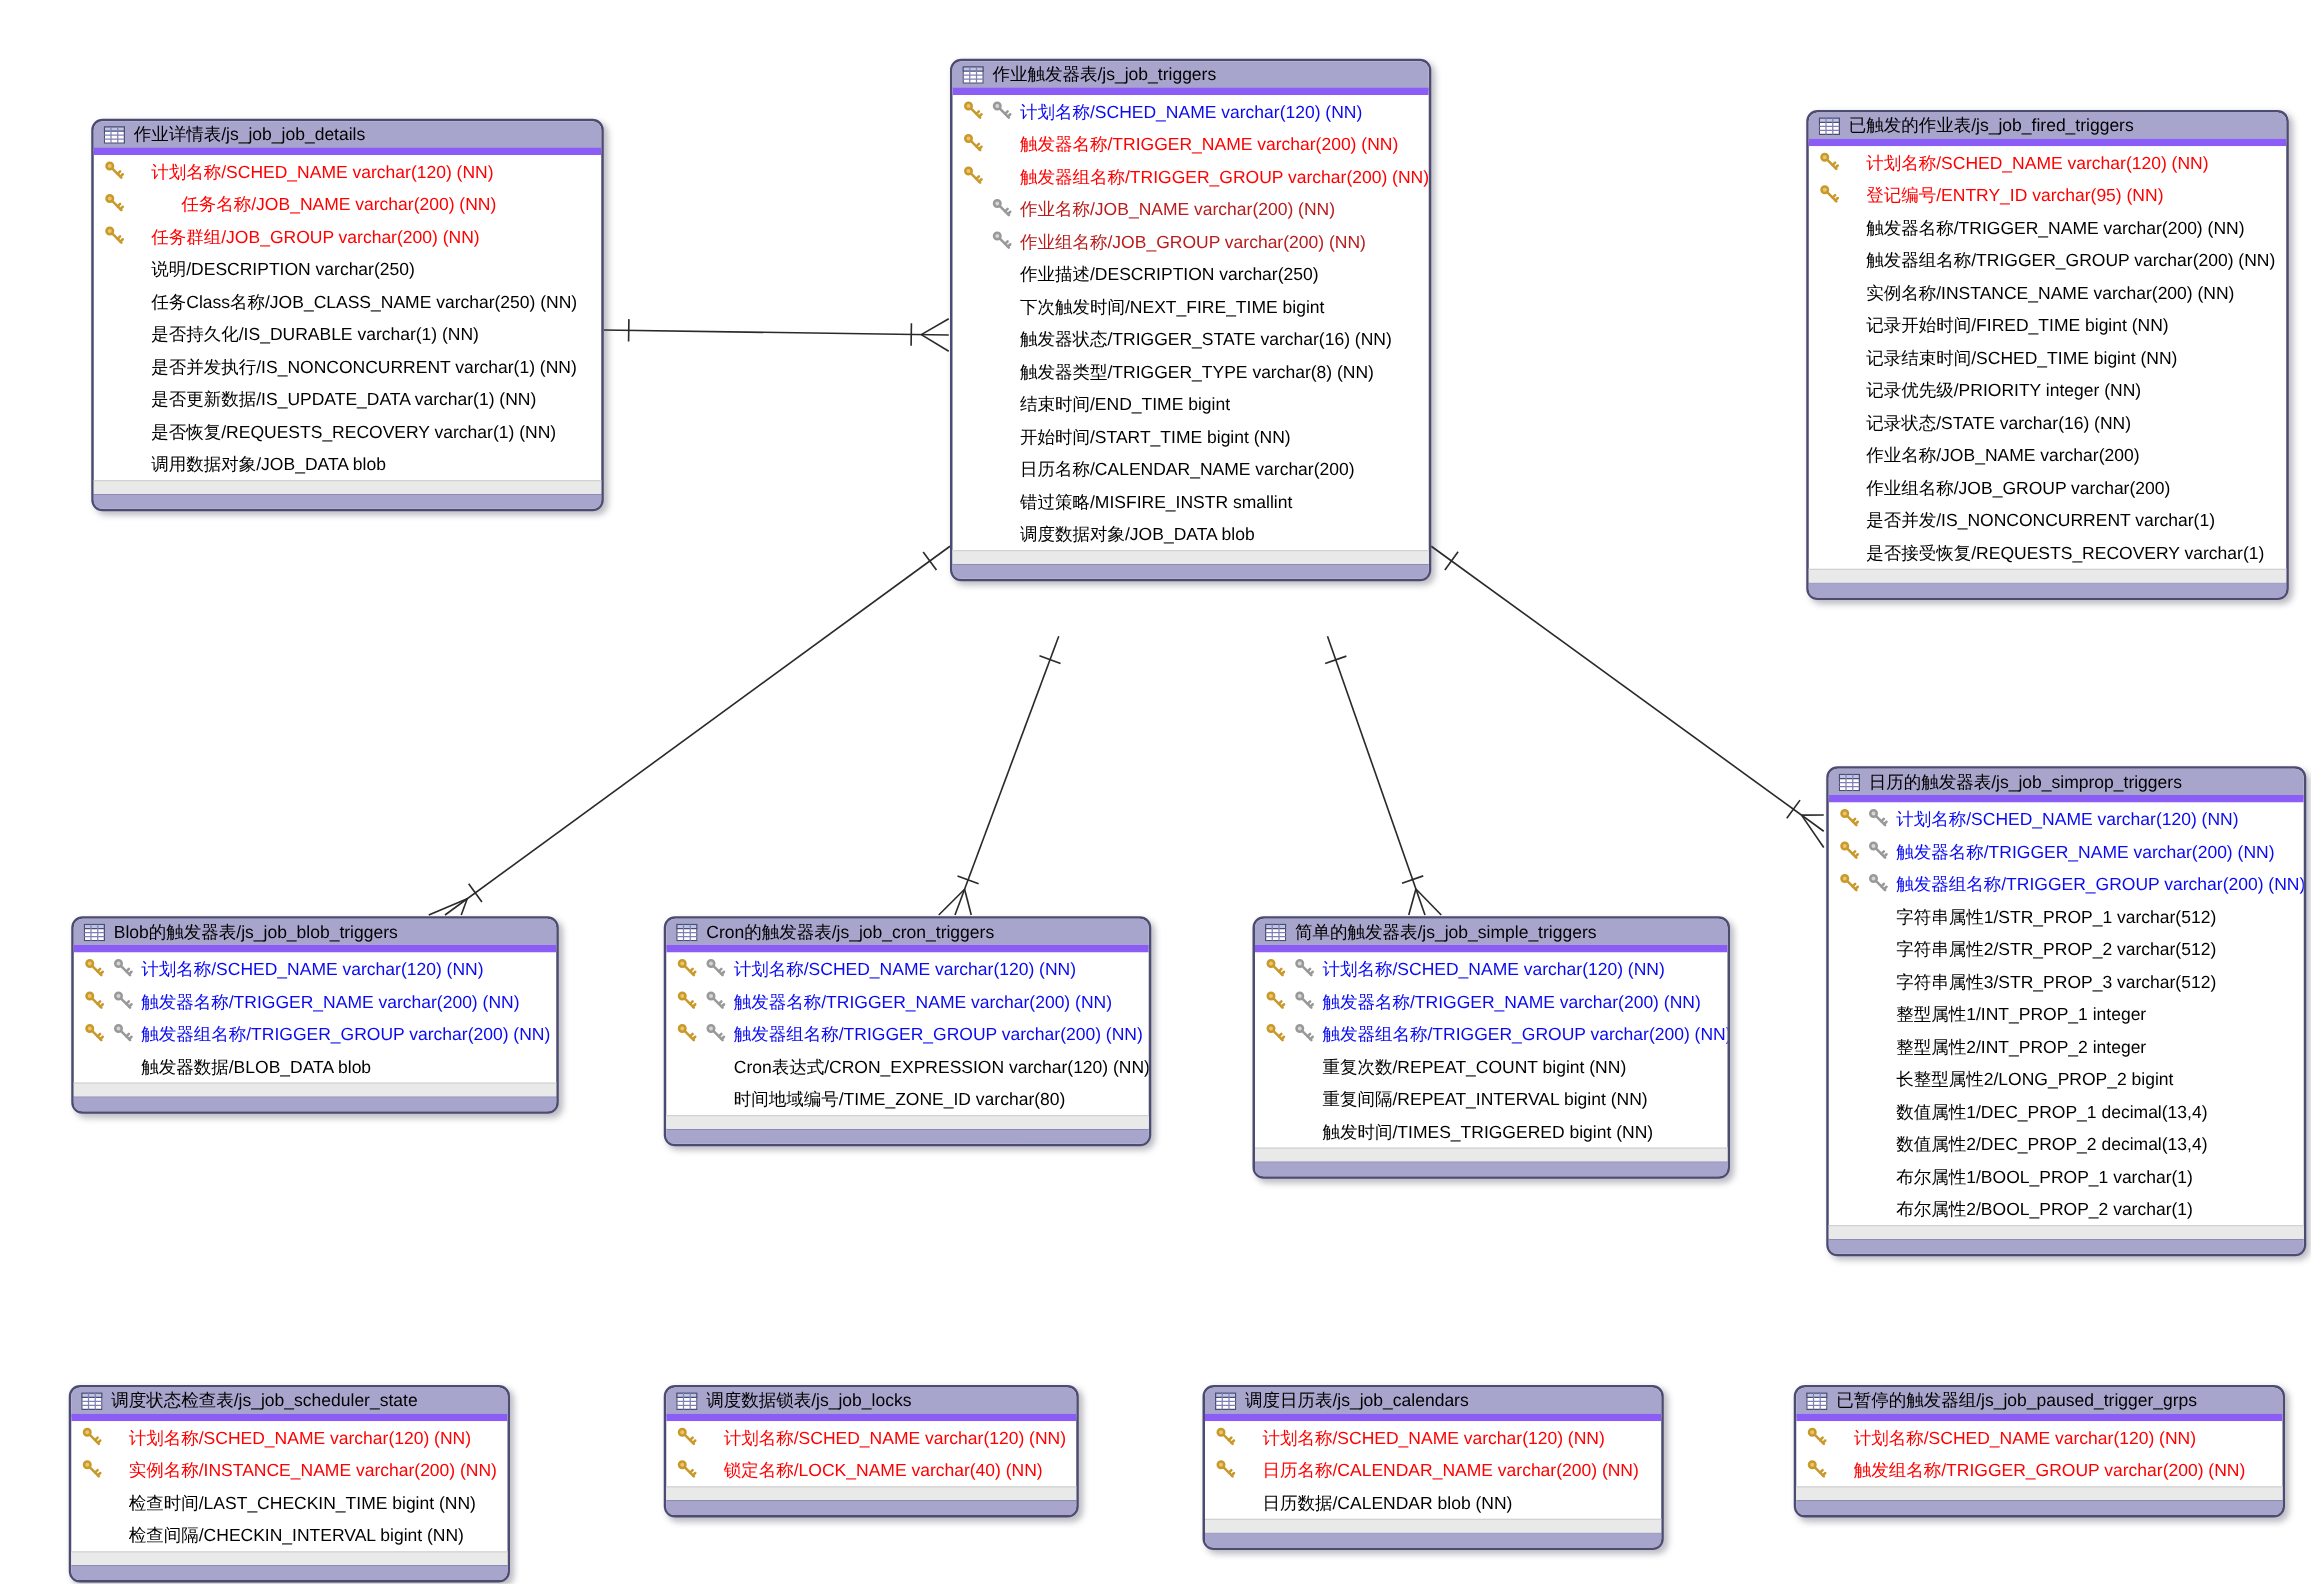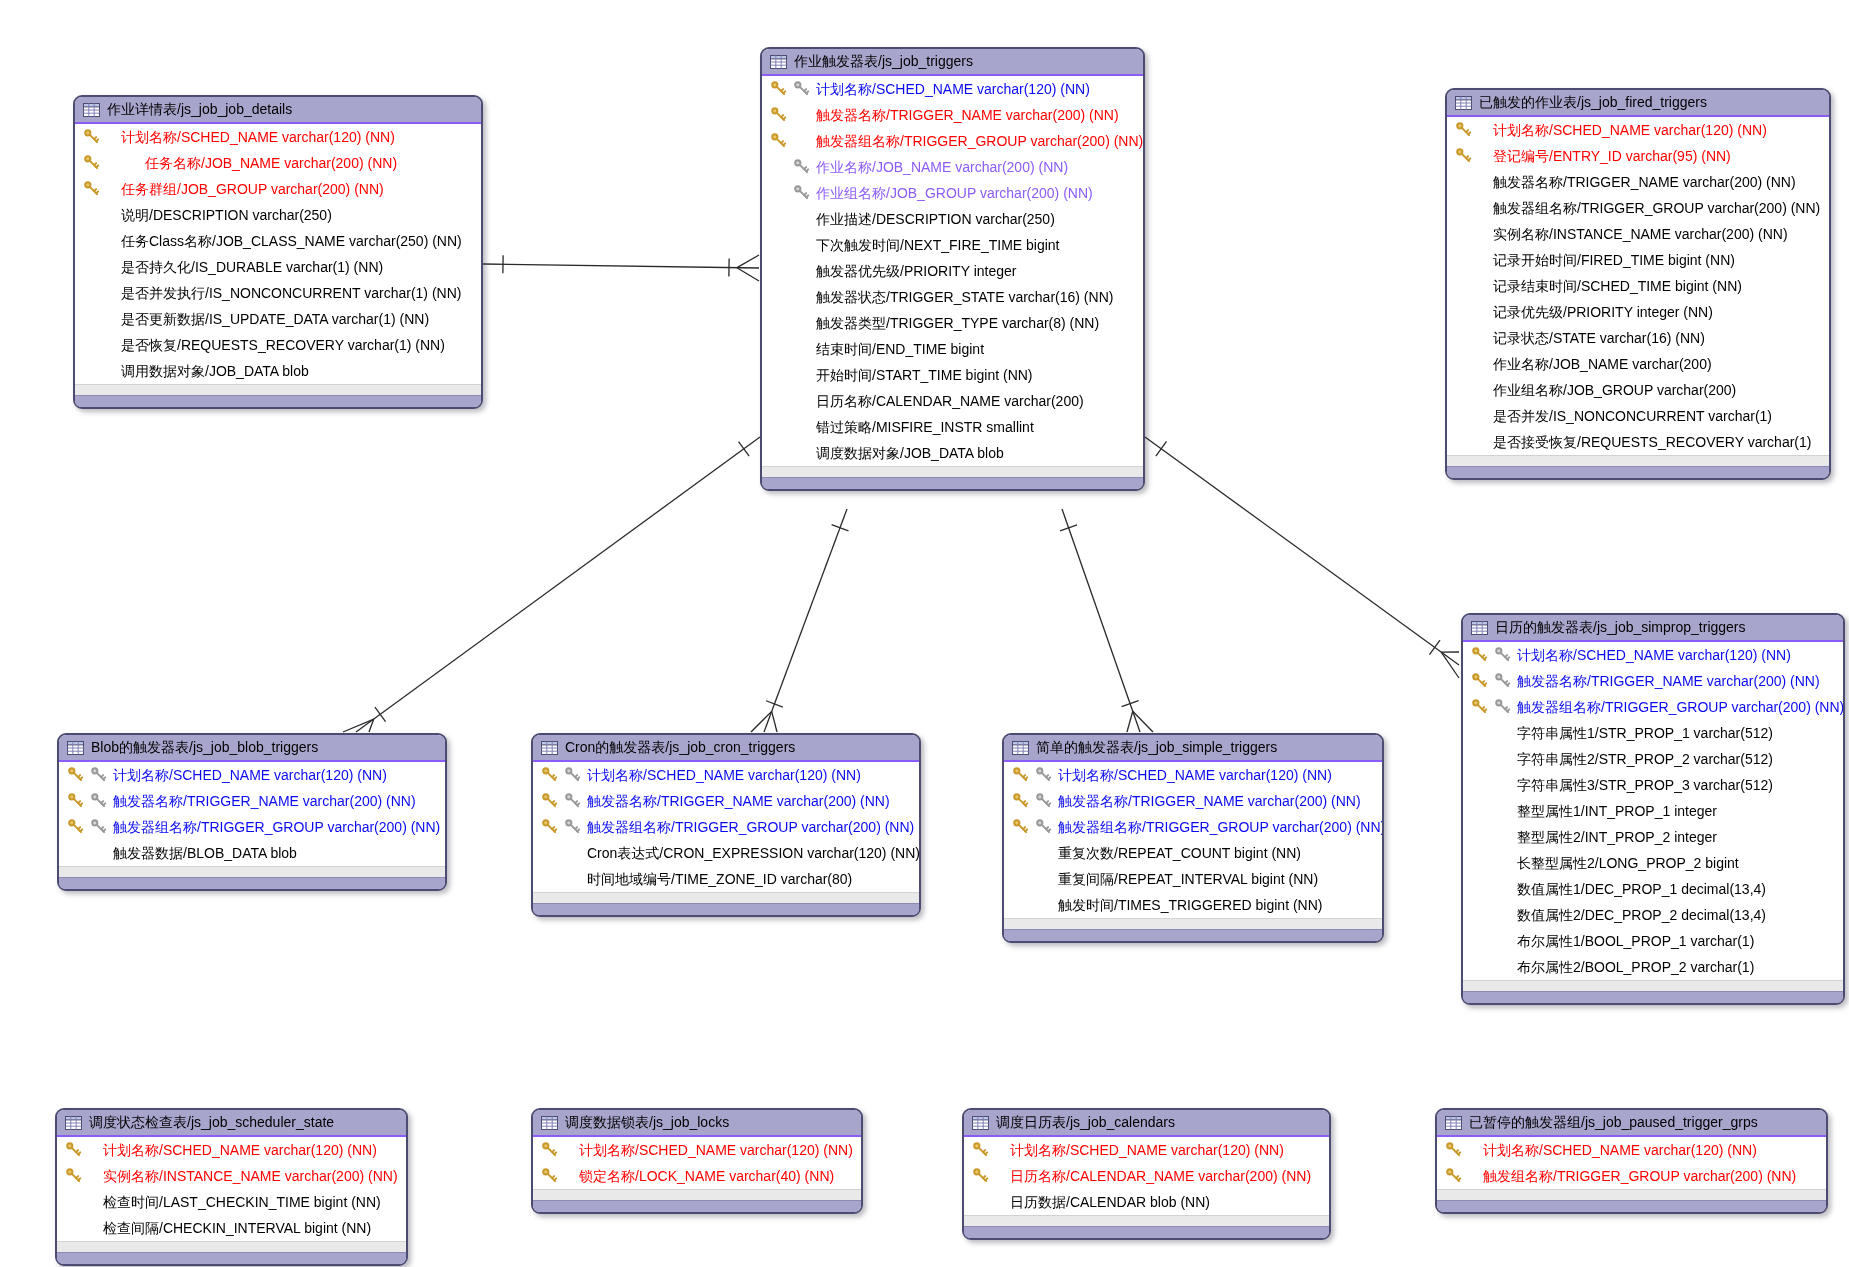--- a/index.html
+++ b/index.html
@@ -13,42 +13,42 @@
   .table-box{
     position:absolute;z-index:1;box-sizing:border-box;
     background:#ffffff;
     border:2px solid #4c4c72;
     border-radius:9px;
     box-shadow:3px 3px 5px rgba(60,60,80,0.35);
   }
   .table-header{
     height:27px;box-sizing:border-box;
     background:#a8a5cd;
-    border-bottom:2px solid #8b5cf6;
+    border-bottom:6px solid #8b5cf6;
     border-radius:7px 7px 0 0;
     display:flex;align-items:center;
     padding-left:8px;
     font-size:14px;color:#000000;
     white-space:nowrap;overflow:hidden;
   }
   .table-header .ticon{display:inline-flex;margin-right:7px;flex:0 0 auto;}
   .table-body{position:relative;}
   .field-row{
     position:relative;height:26px;line-height:26px;
     font-size:14px;white-space:nowrap;overflow:hidden;
   }
   .field-row .ktxt{position:absolute;top:0;}
   .keyslot{position:absolute;top:4px;display:inline-flex;}
   .slot1{left:8px;}
   .slot2{left:31px;}
   .footer-gray{height:10px;background:#e9e9e9;border-top:1px solid #d2d2d2;}
   .footer-purple{height:11px;background:#a8a5cd;border-radius:0 0 6px 6px;border-top:1px solid #8d8ab4;}
   .c-red{color:#ff0000;}
   .c-blue{color:#0a0af2;}
-  .c-green{color:#8b5cf6;}
+  .c-green{color:#b91c1c;}
   .c-black{color:#000000;}
 </style>
 </head>
 <body>
 
 <div id="diagram-canvas">
   <svg id="rel-layer" width="1849" height="1267" viewBox="0 0 1849 1267">
       <g stroke="#2a2a2a" stroke-width="1.3" fill="none">
         <line x1="483" y1="264" x2="759" y2="268"></line>
         <line x1="503.12832101825336" y1="255.290769667408" x2="502.8674788452306" y2="273.2888796059758"></line>
@@ -254,23 +254,20 @@
           </span>
           <span class="ktxt c-green" style="left: 54px;">作业组名称/JOB_GROUP varchar(200) (NN)</span>
         </div>
         <div class="field-row">
           <span class="ktxt c-black" style="left: 54px;">作业描述/DESCRIPTION varchar(250)</span>
         </div>
         <div class="field-row">
           <span class="ktxt c-black" style="left: 54px;">下次触发时间/NEXT_FIRE_TIME bigint</span>
         </div>
         <div class="field-row">
-          <span class="ktxt c-black" style="left: 54px;">触发器优先级/PRIORITY integer</span>
-        </div>
-        <div class="field-row">
           <span class="ktxt c-black" style="left: 54px;">触发器状态/TRIGGER_STATE varchar(16) (NN)</span>
         </div>
         <div class="field-row">
           <span class="ktxt c-black" style="left: 54px;">触发器类型/TRIGGER_TYPE varchar(8) (NN)</span>
         </div>
         <div class="field-row">
           <span class="ktxt c-black" style="left: 54px;">结束时间/END_TIME bigint</span>
         </div>
         <div class="field-row">
           <span class="ktxt c-black" style="left: 54px;">开始时间/START_TIME bigint (NN)</span>

